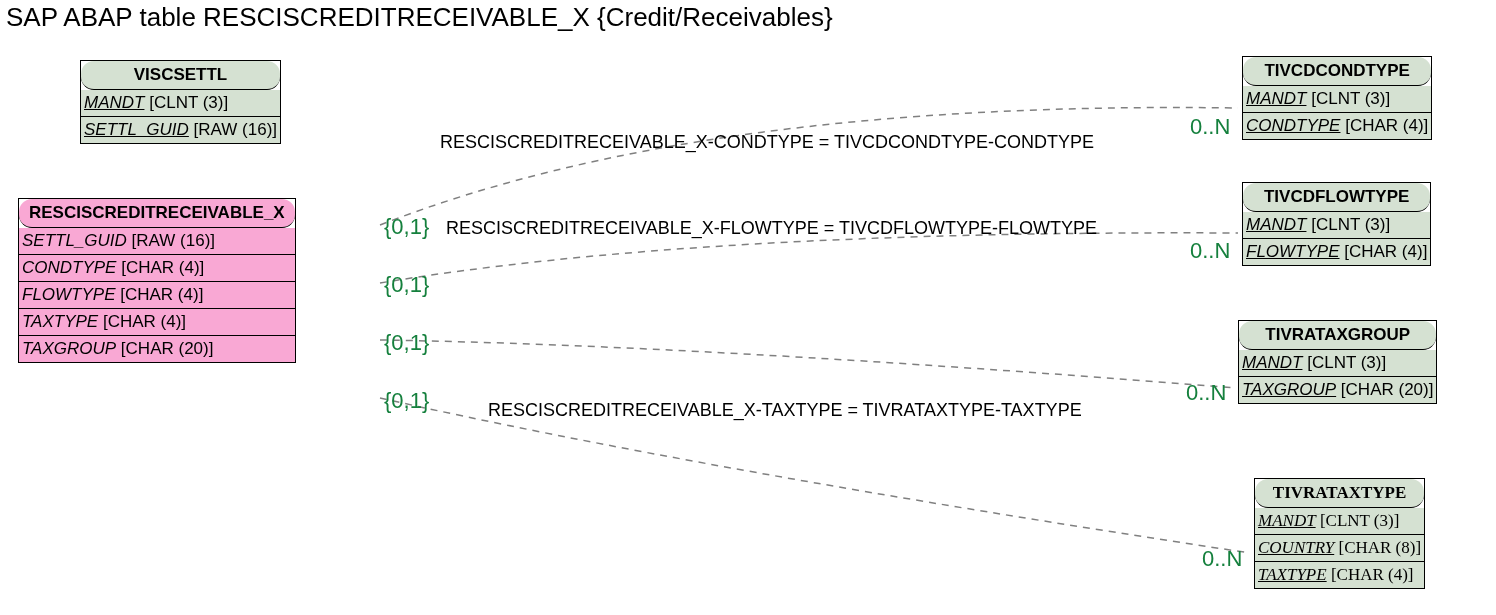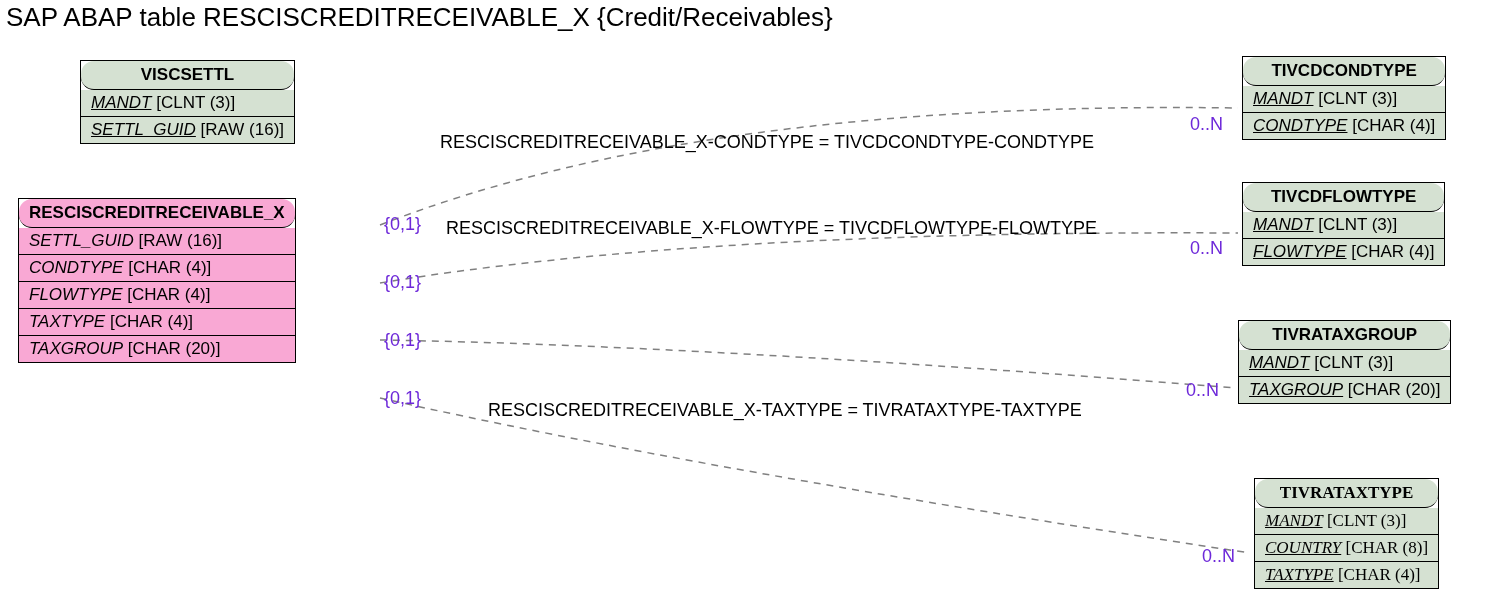--- a/index.html
+++ b/index.html
@@ -1,28 +1,28 @@
 <!DOCTYPE html>
 <html><head>
 <meta charset="utf-8">
 <style>
   html,body{margin:0;padding:0;background:#ffffff;font-family:Verdana,Arial,sans-serif;}
   #canvas{position:relative;width:1236px;height:615px;}
   svg.lines{position:absolute;left:0;top:0;width:1496px;height:615px;pointer-events:none;}
   .title{position:absolute;left:6px;top:2px;font-size:26px;color:#000;}
   .entity{position:absolute;border:1px solid #000;}
   .entity .hdr{font-weight:bold;text-align:center;padding:4px 10px;border-bottom:1px solid #000;white-space:nowrap;border-radius:13px;}
-  .entity .fld{padding:3px 10px;border-top:1px solid #000;white-space:nowrap;}
+  .entity .fld{padding:3px 3px;border-top:1px solid #000;white-space:nowrap;}
   .entity .fld:first-of-type{border-top:none;}
   .green .hdr,.green .fld{background:#d5e1d2;}
   .orange .hdr,.orange .fld{background:#f9a8d4;}
   .field-name{font-style:italic;}
   .underline{text-decoration:underline;}
   .rel{position:absolute;font-size:18px;white-space:nowrap;color:#000;}
-  .card{position:absolute;font-size:18px;white-space:nowrap;color:#6d28d9;}
+  .card{position:absolute;font-size:22px;white-space:nowrap;color:#15803d;}
   .entity{font-size:17px;}
 </style>
 </head>
 <body>
 <div id="canvas">
 
 <div class="title">SAP ABAP table RESCISCREDITRECEIVABLE_X {Credit/Receivables}</div>
 
 <svg class="lines">
   <g stroke="#808080" stroke-width="1.5" stroke-dasharray="7,6" fill="none">

